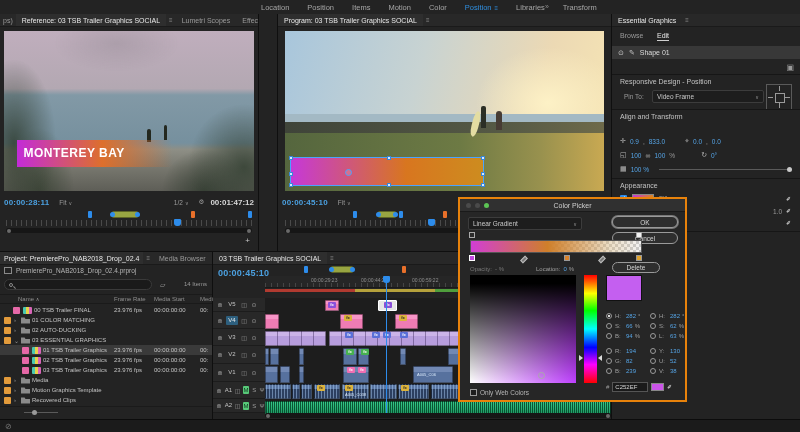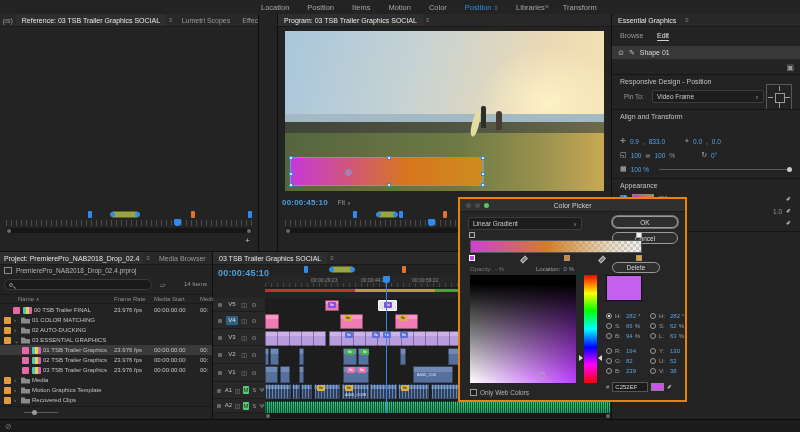--- a/index.html
+++ b/index.html
@@ -183,20 +183,41 @@
   <span class="abs" style="left:545px;top:3px;font-size:7px;color:#8a8a8a">»</span>
 
   <div class="panel" style="left:0;top:14px;width:258px;height:237px">
     <div class="tabbar">
       <span class="tab" style="padding:0 3px">ps)</span>
       <span class="tab on">Reference: 03 TSB Trailer Graphics SOCIAL</span>
       <span class="menu-ic">≡</span>
       <span class="tab">Lumetri Scopes</span>
       <span class="tab">Effect Controls</span>
 
+    </div>
+    <div class="vid" style="left:4px;top:17px;width:250px;height:160px">
+      <div style="position:absolute;inset:0;background:linear-gradient(#c0aebd 0%,#b3a8b2 36%,#8299a6 40%,#76909e 70%,#8e8f86 74%,#76766d 86%,#5e5e57 100%)"></div>
+      <div style="position:absolute;inset:0;opacity:.85;background:
+        radial-gradient(60px 120px at 4% 70%,rgba(42,54,40,.9),rgba(42,54,40,0) 70%),
+        radial-gradient(50px 90px at 14% 100%,rgba(48,60,44,.8),rgba(48,60,44,0) 70%),
+        radial-gradient(80px 90px at 96% 85%,rgba(44,58,44,.9),rgba(44,58,44,0) 70%),
+        radial-gradient(60px 60px at 80% 100%,rgba(40,52,40,.8),rgba(40,52,40,0) 70%),
+        radial-gradient(90px 40px at 45% 8%,rgba(150,140,150,.5),rgba(150,140,150,0) 70%)"></div>
+      <div class="fig" style="left:57%;top:61%;width:4px;height:13px"></div>
+      <div class="fig" style="left:64%;top:59%;width:3px;height:15px"></div>
+      <div class="banner">
+          <span>MONTEREY BAY</span>
+        </div>
+    </div>
+    <div class="tcrow" style="top:182px">
+      <span class="tc-in">00:00:28:11</span>
+      <span class="dd"><span>Fit</span><span class="caret">∨</span></span>
+      <span class="dd" style="margin-left:auto"><span>1/2</span><span class="caret">∨</span></span>
+      <span class="dd">⚙</span>
+      <span class="tc-out" style="margin-left:6px">00:01:47:12</span>
     </div>
     <div class="markers" style="left: 6px; top: 196px; width: 246px; position: absolute;">
         <div class="abs mk m-blue" style="left: 82px; width: 4px; height: 7px;"></div>
         <div class="abs workbar" style="left: 105px; width: 28px; height: 7px;"></div>
         <div class="abs mk m-orange" style="left: 185px; width: 4px; height: 7px;"></div>
         <div class="abs mk m-blue" style="left: 242px; width: 4px; height: 7px;"></div>
       </div>
     <div class="ruler" style="left:6px;top:206px;width:246px">
       <span class="abs ph-handle" style="left:168px"></span>
     </div>

